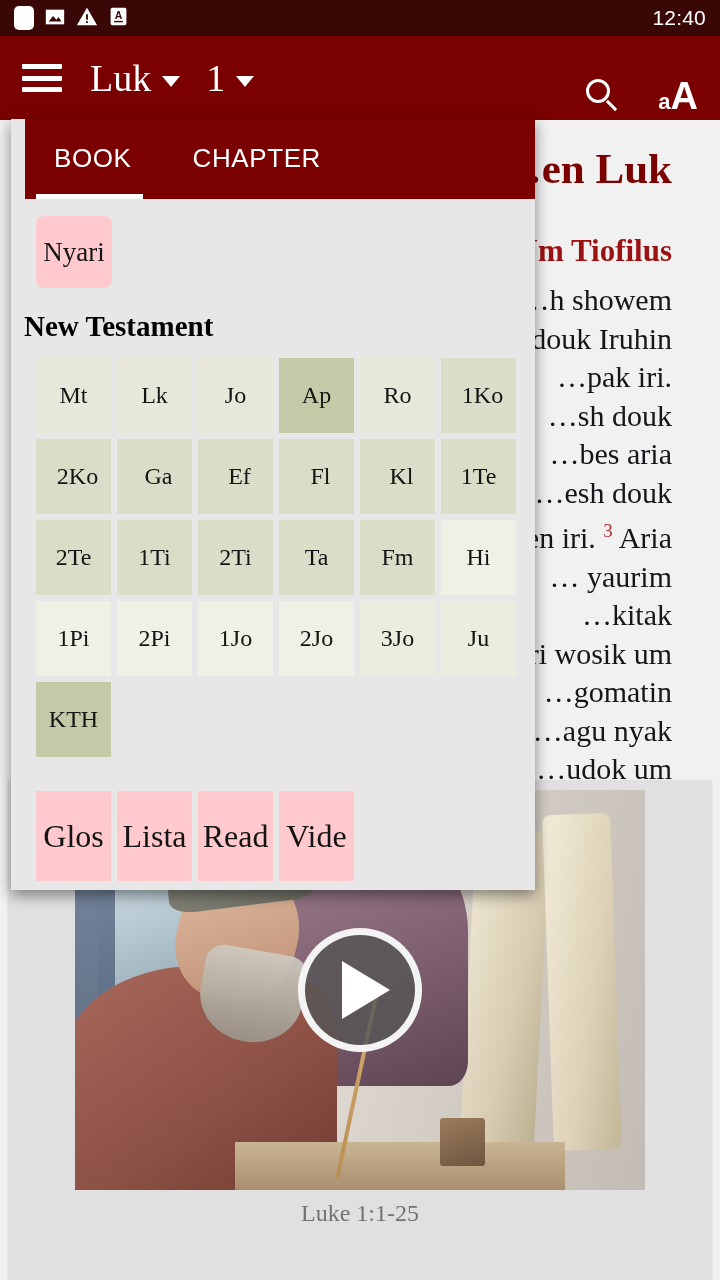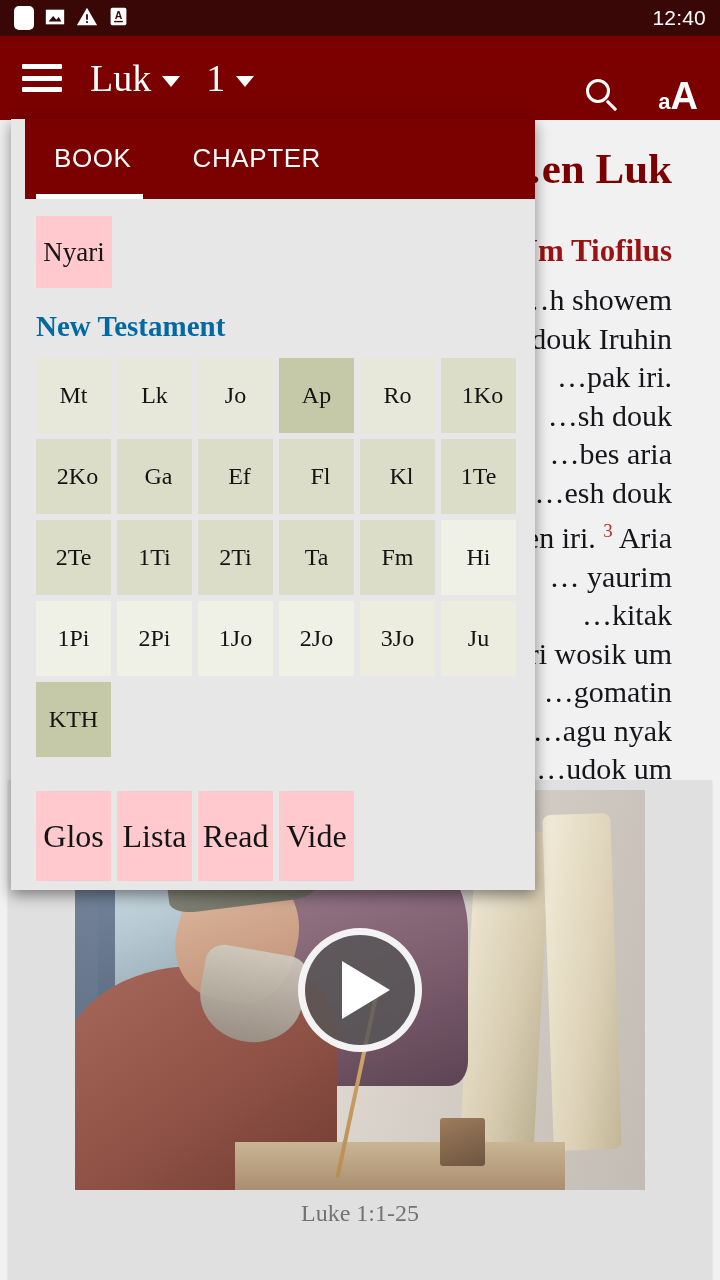--- a/index.html
+++ b/index.html
@@ -147,23 +147,24 @@
     letter-spacing:.6px; cursor:pointer; padding-bottom:2px;
   }
   #tab-chapter { margin-left:61px; }
   #tab-indicator { position:absolute; left:11px; bottom:0; width:107px; height:5px; background:#fff; }
 
   #search-chip-row { padding:17px 0 0 25px; }
   #search-chip {
     width:76px; height:72px; background:#ffc9ce; display:flex;
     align-items:center; justify-content:center; font-size:27px; color:#151515;
     cursor:pointer;
+    border-radius:8px;
   }
   #testament-heading {
-    font-weight:bold; font-size:29px; color:#0369a1; padding:22px 0 0 25px;
+    font-weight:bold; font-size:29px; color:#000000; padding:22px 0 0 13px;
   }
 
   #book-grid {
     margin:15px 0 0 25px; width:470px;
     display:grid; grid-template-columns:repeat(6,75px); gap:6px 6px;
   }
   .book-cell {
     height:75px; display:flex; align-items:center; justify-content:center;
     font-size:24px; color:#141414; cursor:pointer; user-select:none;
   }

